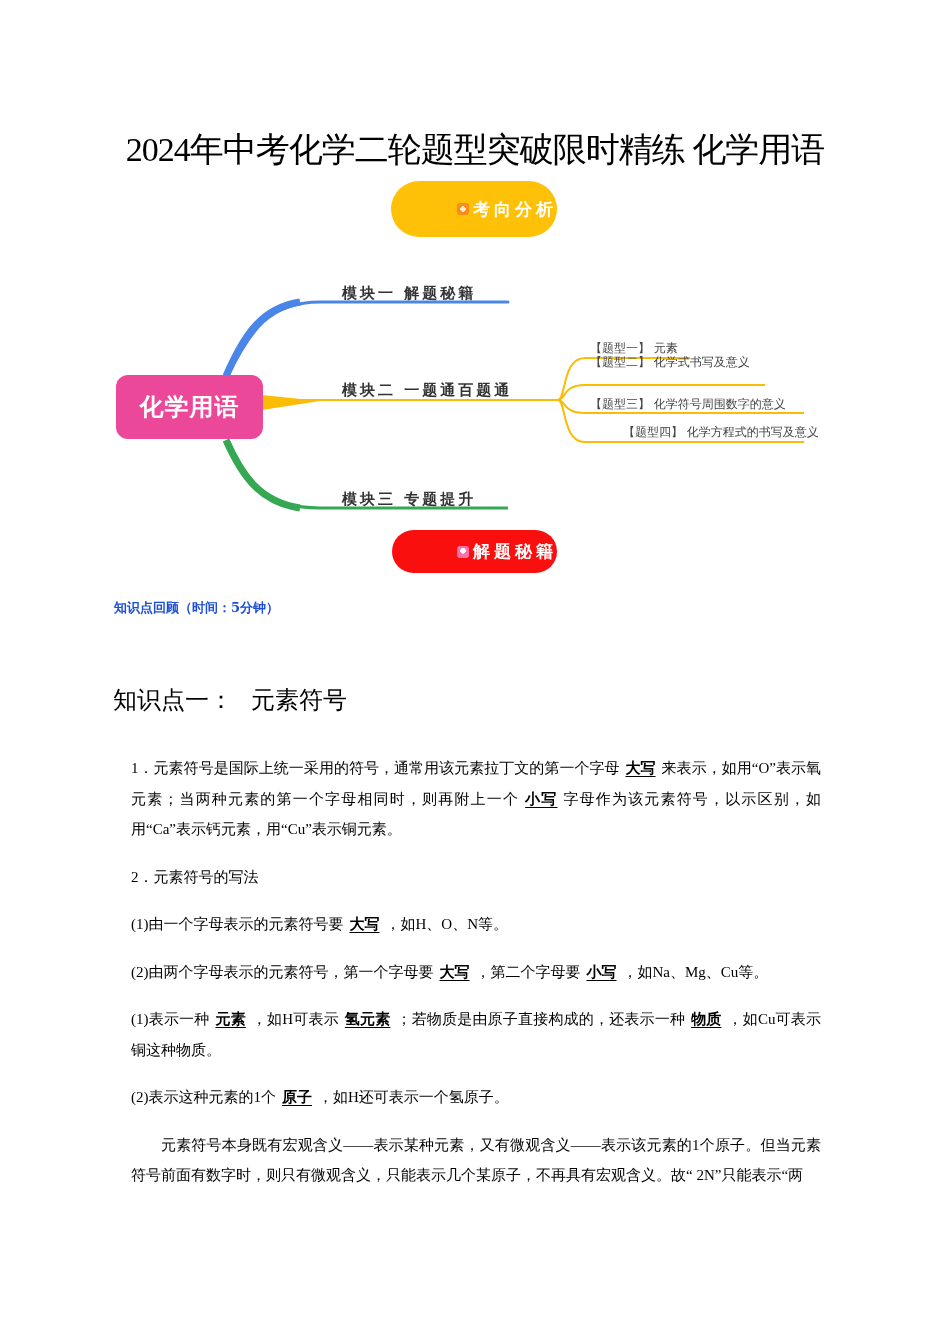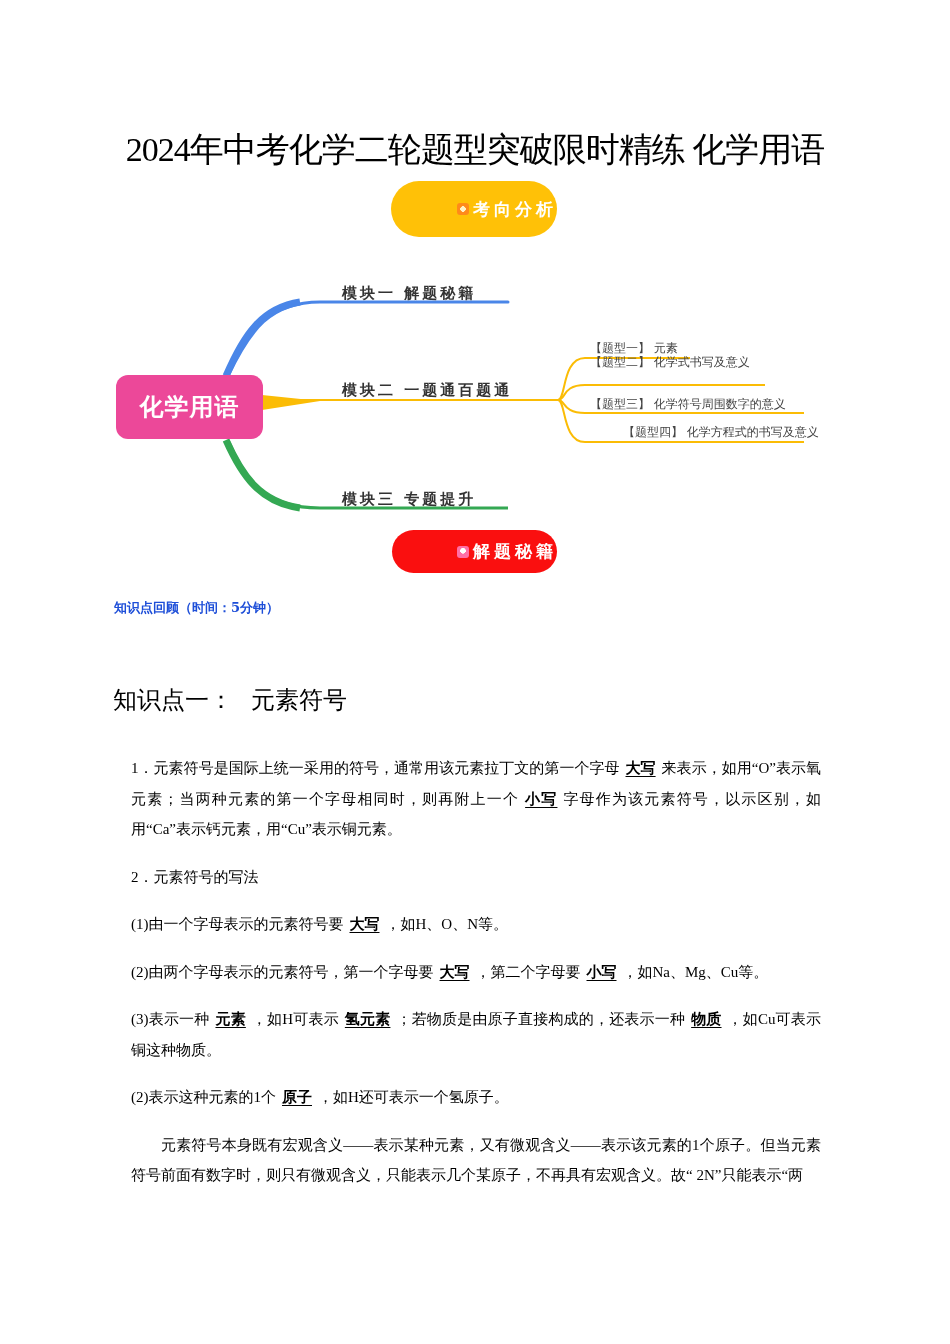--- a/index.html
+++ b/index.html
@@ -113,21 +113,21 @@
       <span>1．元素符号是国际上统一采用的符号，通常用该元素拉丁文的第一个字母</span><span class="blank">大写</span><span>来表示，如用“O”表示氧元素；当两种元素的第一个字母相同时，则再附上一个</span><span class="blank">小写</span><span>字母作为该元素符号，以示区别，如用“Ca”表示钙元素，用“Cu”表示铜元素。</span>
     </p>
     <p>2．元素符号的写法</p>
     <p>
       <span>(1)由一个字母表示的元素符号要</span><span class="blank">大写</span><span>，如H、O、N等。</span>
     </p>
     <p>
       <span>(2)由两个字母表示的元素符号，第一个字母要</span><span class="blank">大写</span><span>，第二个字母要</span><span class="blank">小写</span><span>，如Na、Mg、Cu等。</span>
     </p>
     <p>
-      <span>(3)表示一种</span><span class="blank">元素</span><span>，如H可表示</span><span class="blank">氢元素</span><span>；若物质是由原子直接构成的，还表示一种</span><span class="blank">物质</span><span>，如Cu可表示铜这种物质。</span>
+      <span>(1)表示一种</span><span class="blank">元素</span><span>，如H可表示</span><span class="blank">氢元素</span><span>；若物质是由原子直接构成的，还表示一种</span><span class="blank">物质</span><span>，如Cu可表示铜这种物质。</span>
     </p>
     <p>
       <span>(2)表示这种元素的1个</span><span class="blank">原子</span><span>，如H还可表示一个氢原子。</span>
     </p>
     <p class="indent">元素符号本身既有宏观含义——表示某种元素，又有微观含义——表示该元素的1个原子。但当元素符号前面有数字时，则只有微观含义，只能表示几个某原子，不再具有宏观含义。故“ 2N”只能表示“两</p>
   </div>
 
 </div>
 
 </body></html>

